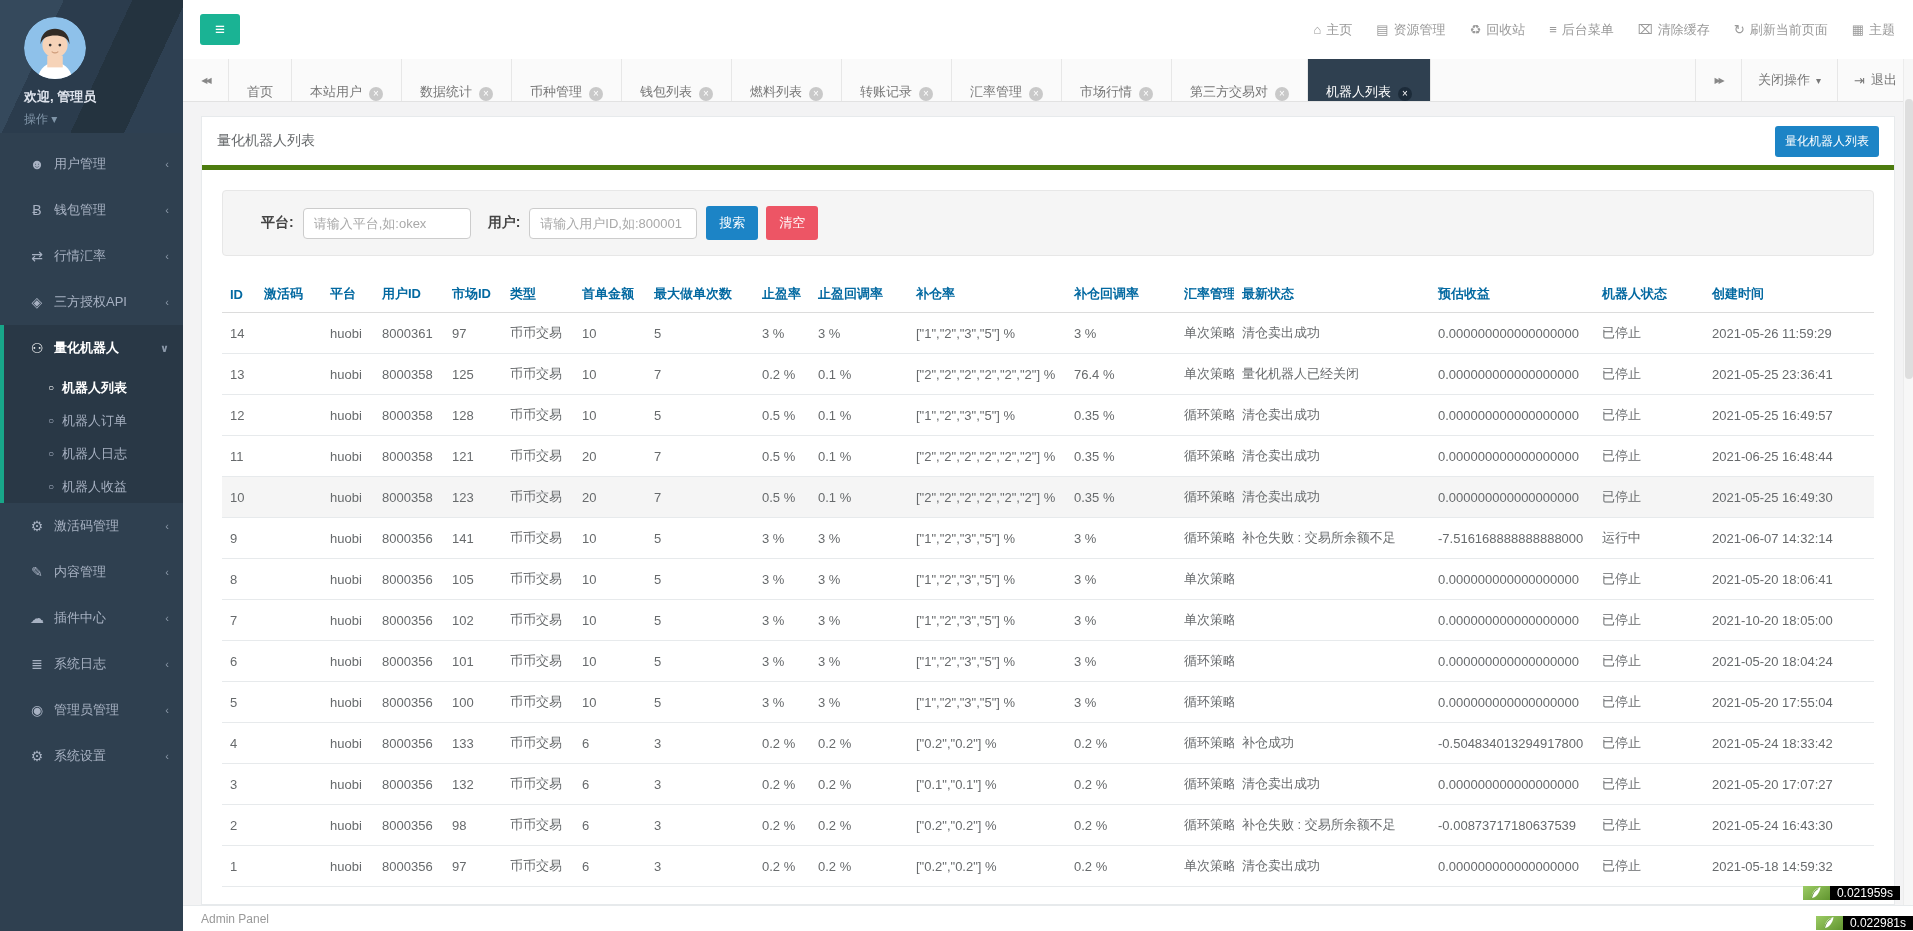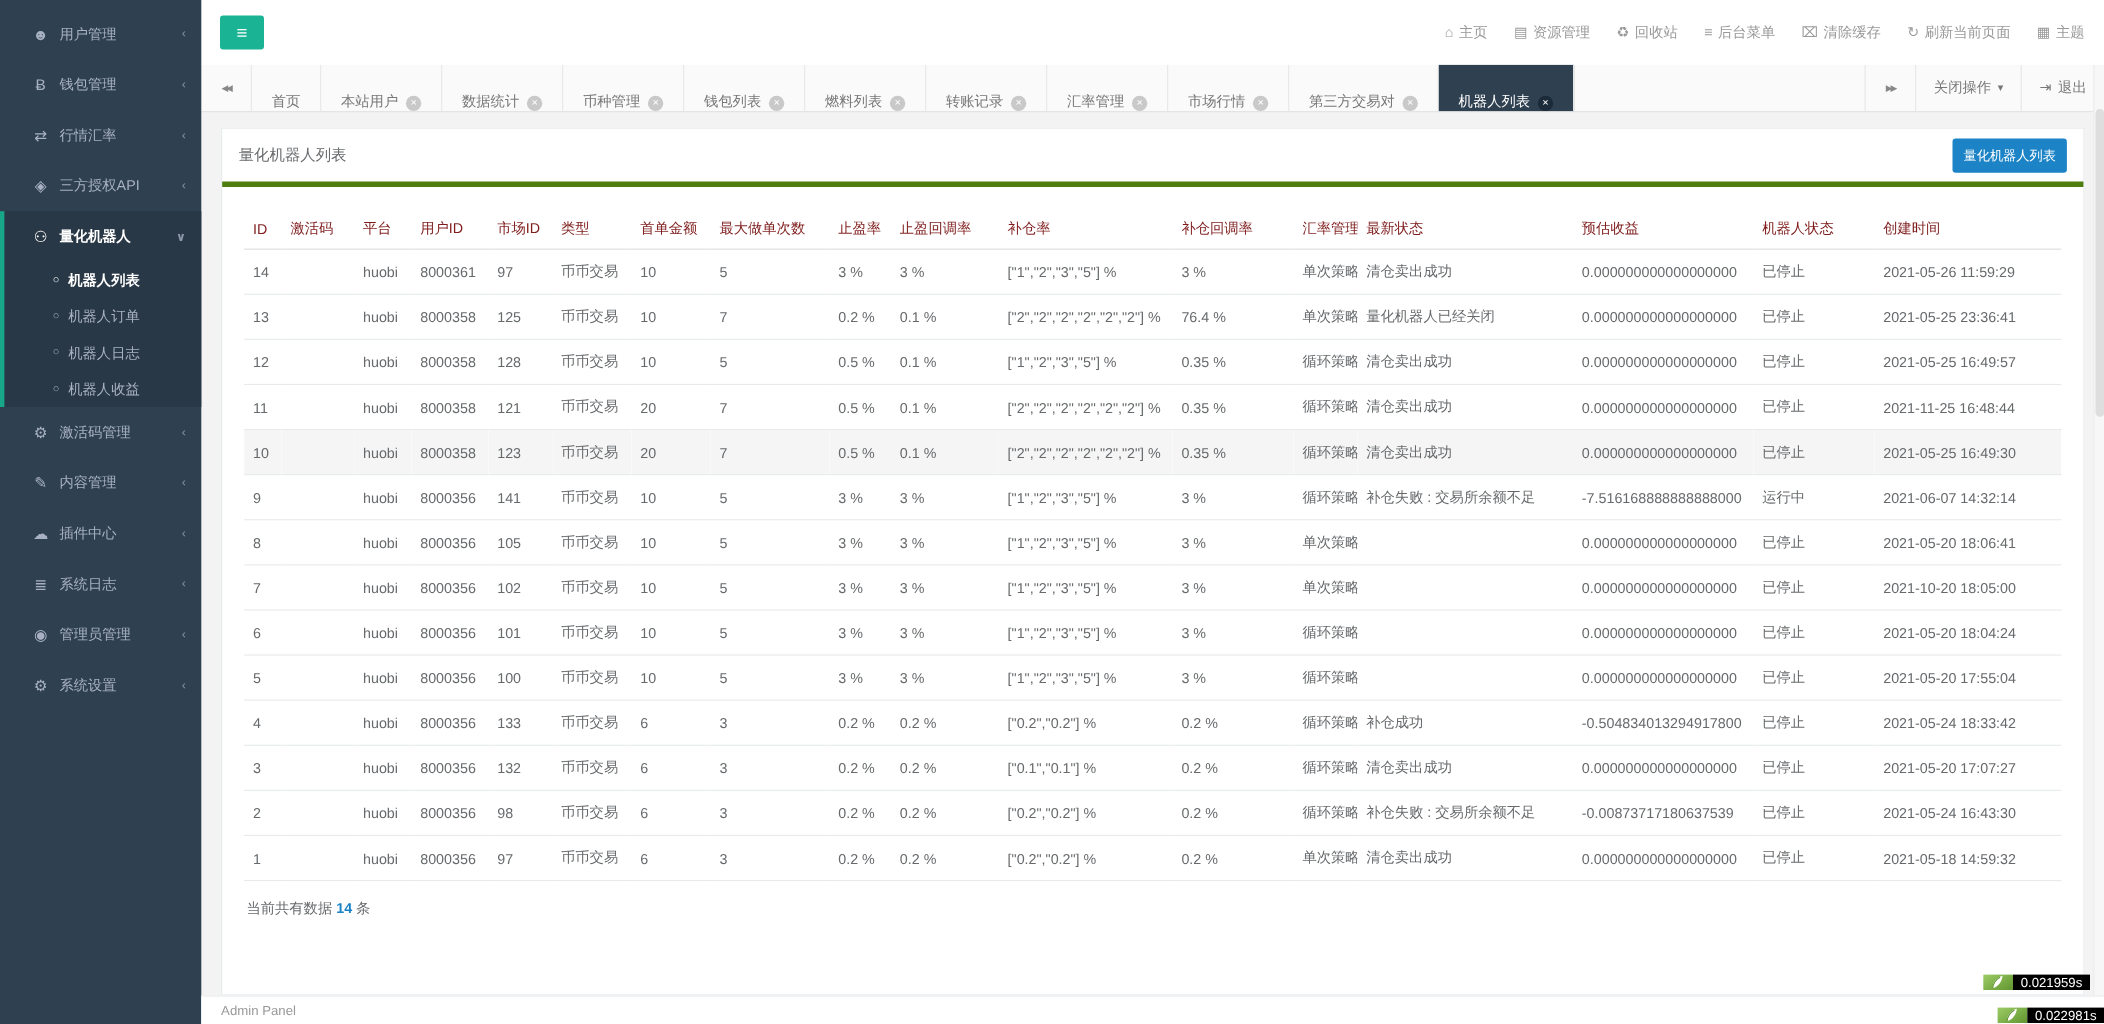--- a/index.html
+++ b/index.html
@@ -60,21 +60,21 @@
     padding:15px 15px 15px 38px; display:flex; align-items:center; margin-bottom:20px; }
   .f-label { font-size:14px; color:#444; font-weight:bold; margin-right:9px; }
   .f-label.second { margin-left:17px; }
   .form-input { width:168px; height:31px; border:1px solid #ccc; border-radius:4px; padding:0 10px;
     font-size:13px; color:#555; background:#fff; }
   .form-input::placeholder { color:#a9a9a9; }
   .btn { color:#fff; border:none; border-radius:3px; padding:8px 13px; font-size:13px; cursor:pointer; }
   .btn-search { background:#1c84c6; margin-left:9px; }
   .btn-clear { background:#ed5565; margin-left:8px; }
   table { width:100%; border-collapse:collapse; table-layout:fixed; }
-  th { font-weight:normal; color:#7f1d1d; text-align:left; padding:9px 8px; border-bottom:1px solid #dcdcdc;
+  th { font-weight:bold; color:#0369a1; text-align:left; padding:9px 8px; border-bottom:1px solid #dcdcdc;
     font-size:13px; white-space:nowrap; overflow:hidden; }
   td { padding:11px 8px; border-bottom:1px solid #e7eaec; font-size:13px; color:#676a6c;
     white-space:nowrap; overflow:hidden; }
   tr.hl td { background:#f5f5f5; }
   .count-line { padding:16px 2px 12px; font-size:13px; color:#676a6c; }
   .count-num { color:#1c84c6; font-weight:bold; }
   
   #footer { position:absolute; left:183px; right:0; bottom:0; height:26px; background:#fff;
     border-top:1px solid #e7eaec; display:flex; align-items:center; padding-left:18px; color:#999; font-size:12px; z-index:6; }
   .scrollbar { position:absolute; right:0; top:59px; bottom:0; width:10px; background:#f7f7f7;
@@ -84,20 +84,39 @@
   .trace-badge.tb1 { right:13px; bottom:31px; }
   .trace-badge.tb2 { right:0; bottom:1px; }
   .trace-icon { width:27px; background:linear-gradient(145deg,#9ccc65,#61952f); display:flex;
     align-items:center; justify-content:center; }
   .trace-label { background:#000; color:#fff; display:flex; align-items:center; padding:0 7px; font-size:12px; }
 </style>
 </head>
 <body>
 
 <aside id="sidebar">
+  <div class="profile">
+    <span class="avatar">
+      <svg viewBox="0 0 64 64" width="62" height="62">
+        <circle cx="32" cy="32" r="32" fill="#8ec1ea"></circle>
+        <path d="M14 64c2-12 10-17 18-17s16 5 18 17z" fill="#ffffff"></path>
+        <rect x="24" y="40" width="16" height="12" fill="#f6d3b8"></rect>
+        <circle cx="32" cy="29" r="13" fill="#f6d3b8"></circle>
+        <path d="M17 28c0-11 7-16 15-16s15 5 15 16c-2-7-8-9-15-9s-13 2-15 9z" fill="#332c26"></path>
+        <circle cx="27" cy="29" r="1.4" fill="#333"></circle>
+          <circle cx="37" cy="29" r="1.4" fill="#333"></circle>
+        <path d="M29 36c2 1.5 4 1.5 6 0" stroke="#c97" stroke-width="1.2" fill="none" stroke-linecap="round"></path>
+      </svg>
+    </span>
+    <div class="welcome">欢迎, 管理员</div>
+    <div class="profile-action">
+      <span>操作</span>
+      <span class="caret">▾</span>
+    </div>
+  </div>
   <nav class="side-menu" id="side-menu">
       <div class="side-section">
         <div class="side-item">
           <span class="mi">☻</span>
           <span>用户管理</span>
           <span class="chev">‹</span>
         </div>
       </div>
       <div class="side-section">
         <div class="side-item">
@@ -289,20 +308,28 @@
   </div>
 </div>
 
 <main id="main">
   <div class="ibox">
     <div class="ibox-title">
       <span>量化机器人列表</span>
       <button class="ibox-btn">量化机器人列表</button>
     </div>
     <div class="ibox-content">
+      <div class="search-panel">
+        <label class="f-label">平台:</label>
+        <input class="form-input" type="text" placeholder="请输入平台,如:okex" style="">
+        <label class="f-label second">用户:</label>
+        <input class="form-input" type="text" placeholder="请输入用户ID,如:800001" style="">
+        <button class="btn btn-search">搜索</button>
+        <button class="btn btn-clear">清空</button>
+      </div>
       <table>
         <colgroup id="table-cols">
             <col style="width: 34px;">
             <col style="width: 66px;">
             <col style="width: 52px;">
             <col style="width: 70px;">
             <col style="width: 58px;">
             <col style="width: 72px;">
             <col style="width: 72px;">
             <col style="width: 108px;">
@@ -405,21 +432,21 @@
               <td>20</td>
               <td>7</td>
               <td>0.5 %</td>
               <td>0.1 %</td>
               <td>["2","2","2","2","2","2"] %</td>
               <td>0.35 %</td>
               <td>循环策略</td>
               <td>清仓卖出成功</td>
               <td>0.000000000000000000</td>
               <td>已停止</td>
-              <td>2021-11-25 16:48:44</td>
+              <td>2021-06-25 16:48:44</td>
             </tr>
             <tr class="hl">
               <td>10</td>
               <td></td>
               <td>huobi</td>
               <td>8000358</td>
               <td>123</td>
               <td>币币交易</td>
               <td>20</td>
               <td>7</td>

